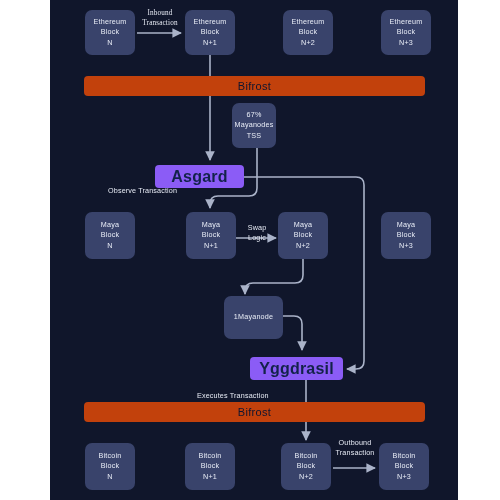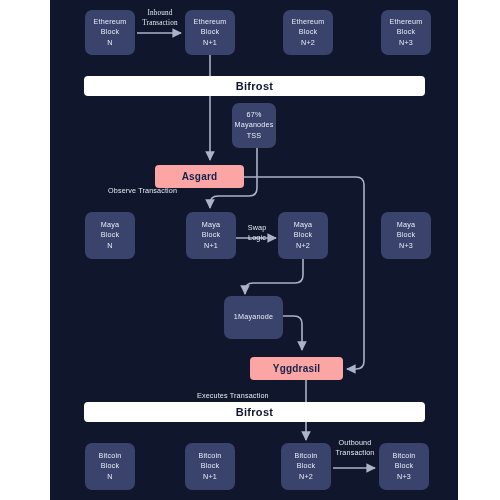--- a/index.html
+++ b/index.html
@@ -10,28 +10,28 @@
 
   .blk{
     position:absolute;background:#39436b;border-radius:7px;
     color:#e9edf7;font-size:7.2px;line-height:10.5px;letter-spacing:.2px;
     display:flex;flex-direction:column;align-items:center;justify-content:center;
     text-align:center;box-sizing:border-box;
   }
   .blk span{display:block;}
 
   .bifrost{
-    position:absolute;background:#ffffff;border-radius:4px;
-    color:#0f1530;font-size:11px;font-weight:bold;letter-spacing:.3px;
+    position:absolute;background:#c2410c;border-radius:4px;
+    color:#0f1530;font-size:11px;font-weight:normal;letter-spacing:.3px;
     display:flex;align-items:center;justify-content:center;
   }
 
   .vault{
-    position:absolute;background:#fca5a5;border-radius:4px;
-    color:#13224a;font-size:10px;font-weight:bold;letter-spacing:.2px;
+    position:absolute;background:#8b5cf6;border-radius:4px;
+    color:#13224a;font-size:16px;font-weight:bold;letter-spacing:.2px;
     display:flex;align-items:center;justify-content:center;
   }
 
   .lbl{
     position:absolute;color:#e6eaf4;font-size:7.2px;line-height:10px;
     letter-spacing:.15px;text-align:center;white-space:pre-line;
   }
   .lbl.left{text-align:left;margin-top:48px;}
 
   svg.wires{position:absolute;left:0;top:0;width:408px;height:500px;overflow:visible;}

